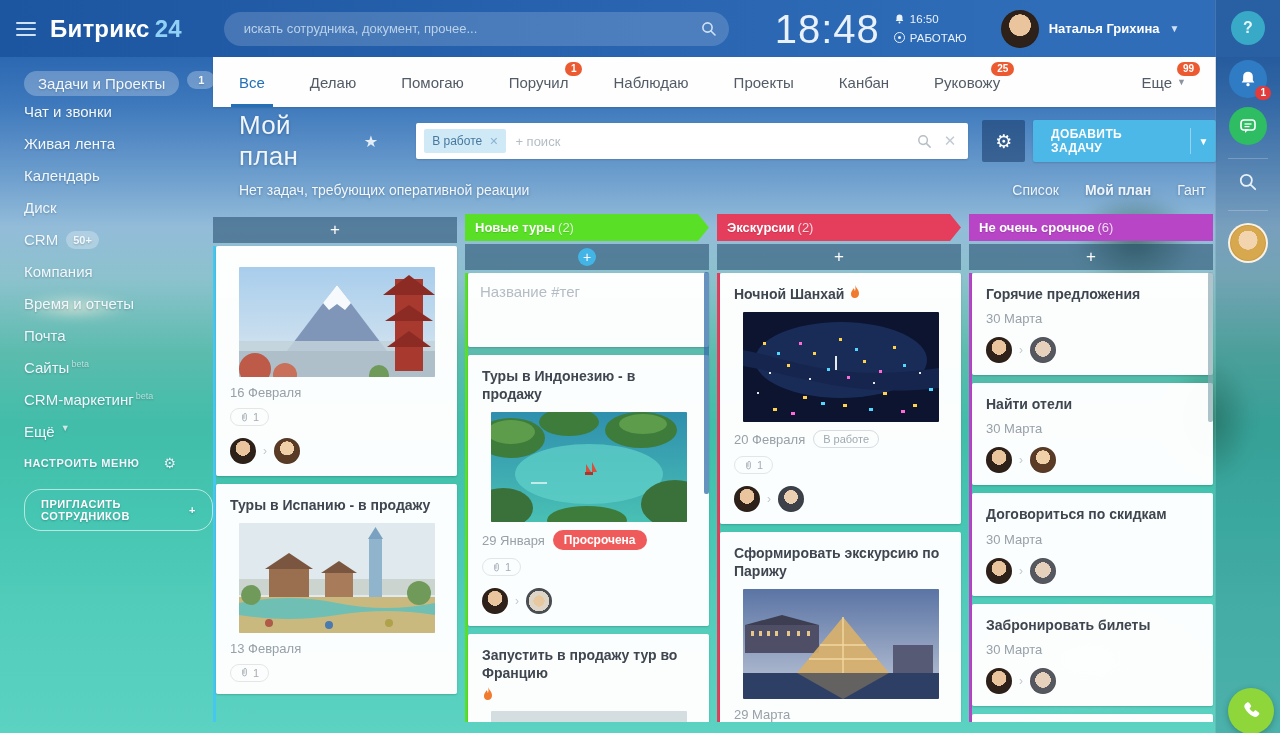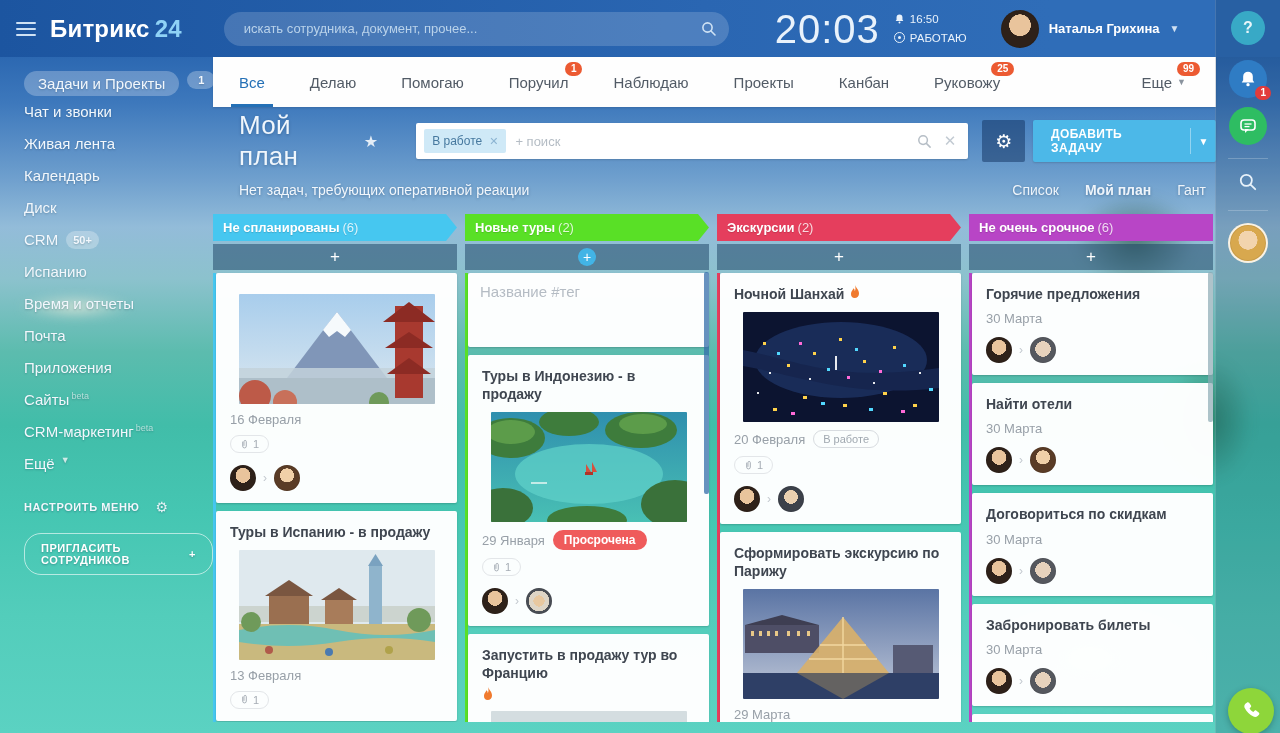--- a/index.html
+++ b/index.html
@@ -54,22 +54,22 @@
 
   
   .sidebar{position:absolute;left:0;top:57px;width:213px;padding:14px 0 0 24px;box-sizing:border-box;color:#fff;}
   .sitem{height:32px;display:flex;align-items:flex-start;font-size:15px;color:#f2f7fc;cursor:pointer;
     text-shadow:0 1px 2px rgba(0,40,60,.25);white-space:nowrap;}
   .sitem .pill{background:rgba(255,255,255,.26);border-radius:15px;padding:4px 14px;}
   .sbadge{margin-left:8px;background:rgba(255,255,255,.28);border-radius:12px;min-width:14px;text-align:center;
     font-size:11px;padding:3px 7px;font-weight:700;}
   .beta{font-size:9px;color:rgba(255,255,255,.6);vertical-align:super;margin-left:2px;}
   .scaret{font-size:9px;color:rgba(255,255,255,.75);margin-left:6px;}
-  .cfgmenu{margin-top:12px;font-size:11px;font-weight:700;letter-spacing:.6px;color:#f2f7fc;display:flex;
-    align-items:center;gap:16px;cursor:pointer;text-shadow:0 1px 2px rgba(0,40,60,.3);text-align:right;}
+  .cfgmenu{margin-top:0;font-size:11px;font-weight:700;letter-spacing:.6px;color:#f2f7fc;display:flex;
+    align-items:center;gap:24px;cursor:pointer;text-shadow:0 1px 2px rgba(0,40,60,.3);text-align:right;}
   .gear-sm{font-size:14px;opacity:.9;}
   .invite{margin-top:18px;display:inline-flex;align-items:center;gap:8px;border:1px solid rgba(255,255,255,.6);
     border-radius:17px;padding:8px 16px;font-size:11px;font-weight:700;letter-spacing:.5px;color:#fff;cursor:pointer;
     text-shadow:0 1px 2px rgba(0,40,60,.3);}
 
   
   .main{position:absolute;left:213px;top:57px;width:1003px;height:676px;}
   .tabbar{display:flex;align-items:stretch;height:50px;background:#fefefe;padding:0 26px;box-sizing:border-box;
     box-shadow:0 1px 2px rgba(0,0,0,.12);}
   .tab{position:relative;display:flex;align-items:center;margin-right:45px;font-size:15px;color:#525b66;cursor:pointer;}
@@ -172,21 +172,21 @@
       <i></i>
     </div>
   <div class="logo"><span>Битрикс</span><span class="l24">24</span></div>
   <div class="gsearch">
     <input type="text" placeholder="искать сотрудника, документ, прочее..." style="">
     <svg width="16" height="16" viewBox="0 0 16 16">
         <circle cx="6.5" cy="6.5" r="4.6" fill="none" stroke="#cfe2f4" stroke-width="1.6"></circle>
         <line x1="10" y1="10" x2="14" y2="14" stroke="#cfe2f4" stroke-width="1.6" stroke-linecap="round"></line>
       </svg>
   </div>
-  <div class="clock">20:03</div>
+  <div class="clock">18:48</div>
   <div class="workblock">
     <div class="row">
       <svg width="11" height="12" viewBox="0 0 16 16">
           <path d="M8 1.5a4.3 4.3 0 0 0-4.3 4.3v3.4L2.4 11h11.2l-1.3-1.8V5.8A4.3 4.3 0 0 0 8 1.5z" fill="#e9f2fb"></path>
           <circle cx="8" cy="13" r="1.4" fill="#e9f2fb"></circle>
         </svg>
       <span>16:50</span>
     </div>
     <div class="row">
       <span class="dotring">
@@ -217,30 +217,27 @@
       <span>Календарь</span>
     </div>
   <div class="sitem">
       <span>Диск</span>
     </div>
   <div class="sitem">
       <span>CRM</span>
       <span class="sbadge">50+</span>
     </div>
   <div class="sitem">
-      <span>Испанию</span>
+      <span>Компания</span>
     </div>
   <div class="sitem">
       <span>Время и отчеты</span>
     </div>
   <div class="sitem">
       <span>Почта</span>
-    </div>
-  <div class="sitem">
-      <span>Приложения</span>
     </div>
   <div class="sitem">
       <span>Сайты</span>
       <span class="beta">beta</span>
     </div>
   <div class="sitem">
       <span>CRM-маркетинг</span>
       <span class="beta">beta</span>
     </div>
   <div class="sitem">
@@ -325,21 +322,20 @@
     <span class="views">
       <span class="view">Список</span>
       <span class="view active">Мой план</span>
       <span class="view">Гант</span>
     </span>
   </div>
 
   <div class="board">
 
     <div class="column c1">
-      <div class="colhead arrow" style="background:#46c7f0"><span>Не спланированы</span><span class="cnt">(6)</span></div>
       <div class="coladd">
           <span>+</span>
         </div>
       <div class="cards">
         <div class="card">
           <svg class="cimg" viewBox="0 0 196 110">
             <defs>
                 <linearGradient id="jsky" x1="0" y1="0" x2="0" y2="1">
                   <stop offset="0" stop-color="#a8cdec"></stop>
                   <stop offset="1" stop-color="#dce8f0"></stop>

